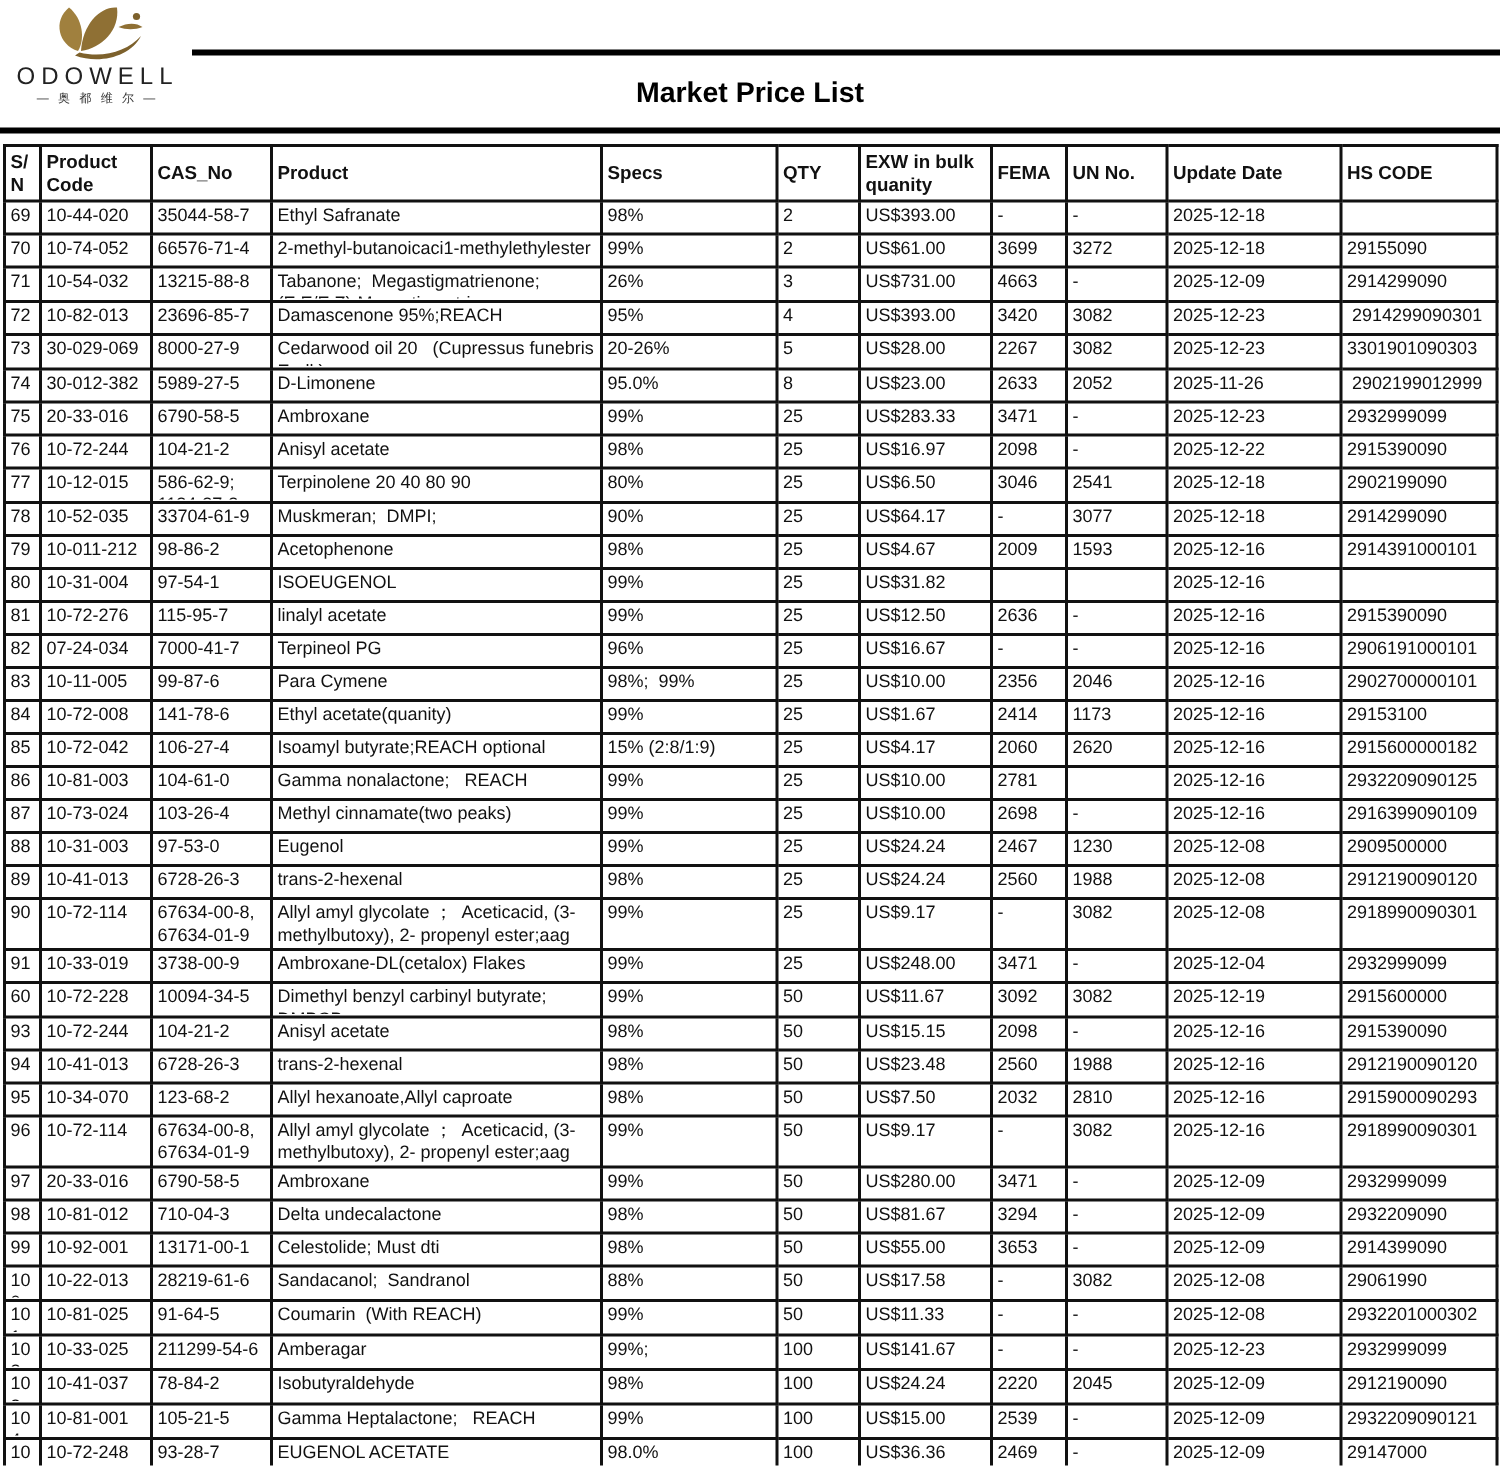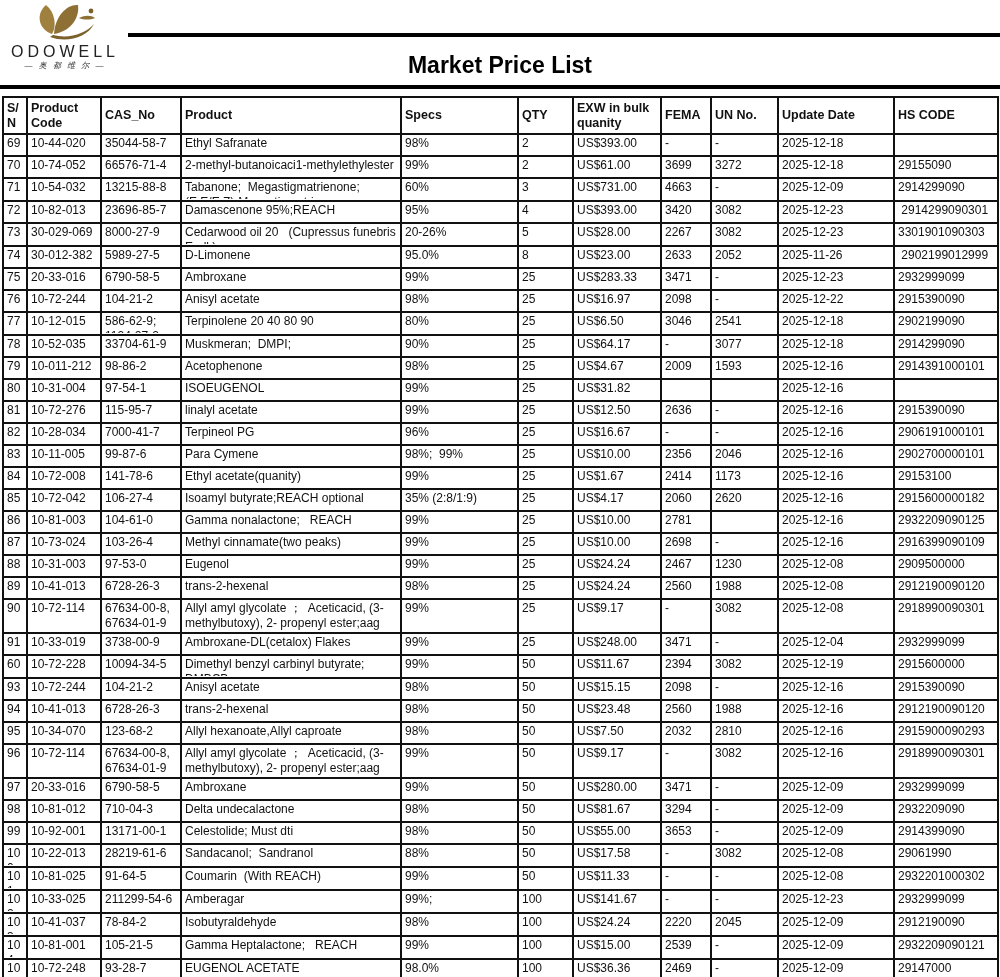--- a/index.html
+++ b/index.html
@@ -6,26 +6,26 @@
   body {
     width:1000px; height:977px; position:relative;
     background:#ffffff; color:#111;
     font-family:"Liberation Sans", sans-serif;
     overflow:hidden;
   }
   
   .logo { position:absolute; left:0; top:2px; width:130px; text-align:center; }
   .logo svg { display:block; margin:0 auto; }
   .brand { font-size:16px; letter-spacing:4px; color:#222; font-weight:normal; line-height:16px; }
-  .brand-cn { font-size:8px; letter-spacing:2px; color:#333; line-height:11px;font-style:italic; }
+  .brand-cn { font-size:8px; letter-spacing:2px; color:#333; line-height:11px; }
   .rule-top { position:absolute; top:33px; left:128px; right:0; height:4px; background:#000; }
   .rule-title { position:absolute; top:85px; left:0; right:0; height:4px; background:#000; }
   .page-title {
     position:absolute; top:52px; left:0; right:0;
-    text-align:center; font-size:23px; font-weight:bold; color:#000;
+    text-align:center; font-size:19px; font-weight:bold; color:#000;
   }
   
   table.price {
     position:absolute; left:2px; top:96px; width:996px;
     border-collapse:collapse; table-layout:fixed;
   }
   .price th, .price td {
     border:2px solid #111;
     padding:1px 3px;
     font-size:12px;
@@ -115,21 +115,21 @@
         <td><div class="w">3699</div></td>
         <td><div class="w">3272</div></td>
         <td><div class="w">2025-12-18</div></td>
         <td><div class="w">29155090</div></td>
       </tr>
       <tr>
         <td><div class="w">71</div></td>
         <td><div class="w">10-54-032</div></td>
         <td><div class="w">13215-88-8</div></td>
         <td><div class="w"><div>Tabanone;  Megastigmatrienone;</div><div>(E,E/E,Z)-Megastigmatrienone</div></div></td>
-        <td><div class="w">60%</div></td>
+        <td><div class="w">26%</div></td>
         <td><div class="w">3</div></td>
         <td><div class="w">US$731.00</div></td>
         <td><div class="w">4663</div></td>
         <td><div class="w">-</div></td>
         <td><div class="w">2025-12-09</div></td>
         <td><div class="w">2914299090</div></td>
       </tr>
       <tr>
         <td><div class="w">72</div></td>
         <td><div class="w">10-82-013</div></td>
@@ -255,21 +255,21 @@
         <td><div class="w">99%</div></td>
         <td><div class="w">25</div></td>
         <td><div class="w">US$12.50</div></td>
         <td><div class="w">2636</div></td>
         <td><div class="w">-</div></td>
         <td><div class="w">2025-12-16</div></td>
         <td><div class="w">2915390090</div></td>
       </tr>
       <tr>
         <td><div class="w">82</div></td>
-        <td><div class="w">10-28-034</div></td>
+        <td><div class="w">07-24-034</div></td>
         <td><div class="w">7000-41-7</div></td>
         <td><div class="w">Terpineol PG</div></td>
         <td><div class="w">96%</div></td>
         <td><div class="w">25</div></td>
         <td><div class="w">US$16.67</div></td>
         <td><div class="w">-</div></td>
         <td><div class="w">-</div></td>
         <td><div class="w">2025-12-16</div></td>
         <td><div class="w">2906191000101</div></td>
       </tr>
@@ -297,21 +297,21 @@
         <td><div class="w">2414</div></td>
         <td><div class="w">1173</div></td>
         <td><div class="w">2025-12-16</div></td>
         <td><div class="w">29153100</div></td>
       </tr>
       <tr>
         <td><div class="w">85</div></td>
         <td><div class="w">10-72-042</div></td>
         <td><div class="w">106-27-4</div></td>
         <td><div class="w">Isoamyl butyrate;REACH optional</div></td>
-        <td><div class="w">35% (2:8/1:9)</div></td>
+        <td><div class="w">15% (2:8/1:9)</div></td>
         <td><div class="w">25</div></td>
         <td><div class="w">US$4.17</div></td>
         <td><div class="w">2060</div></td>
         <td><div class="w">2620</div></td>
         <td><div class="w">2025-12-16</div></td>
         <td><div class="w">2915600000182</div></td>
       </tr>
       <tr>
         <td><div class="w">86</div></td>
         <td><div class="w">10-81-003</div></td>
@@ -391,21 +391,21 @@
         <td><div class="w">2932999099</div></td>
       </tr>
       <tr>
         <td><div class="w">60</div></td>
         <td><div class="w">10-72-228</div></td>
         <td><div class="w">10094-34-5</div></td>
         <td><div class="w"><div>Dimethyl benzyl carbinyl butyrate;</div><div>DMBCB</div></div></td>
         <td><div class="w">99%</div></td>
         <td><div class="w">50</div></td>
         <td><div class="w">US$11.67</div></td>
-        <td><div class="w">2394</div></td>
+        <td><div class="w">3092</div></td>
         <td><div class="w">3082</div></td>
         <td><div class="w">2025-12-19</div></td>
         <td><div class="w">2915600000</div></td>
       </tr>
       <tr>
         <td><div class="w">93</div></td>
         <td><div class="w">10-72-244</div></td>
         <td><div class="w">104-21-2</div></td>
         <td><div class="w">Anisyl acetate</div></td>
         <td><div class="w">98%</div></td>

